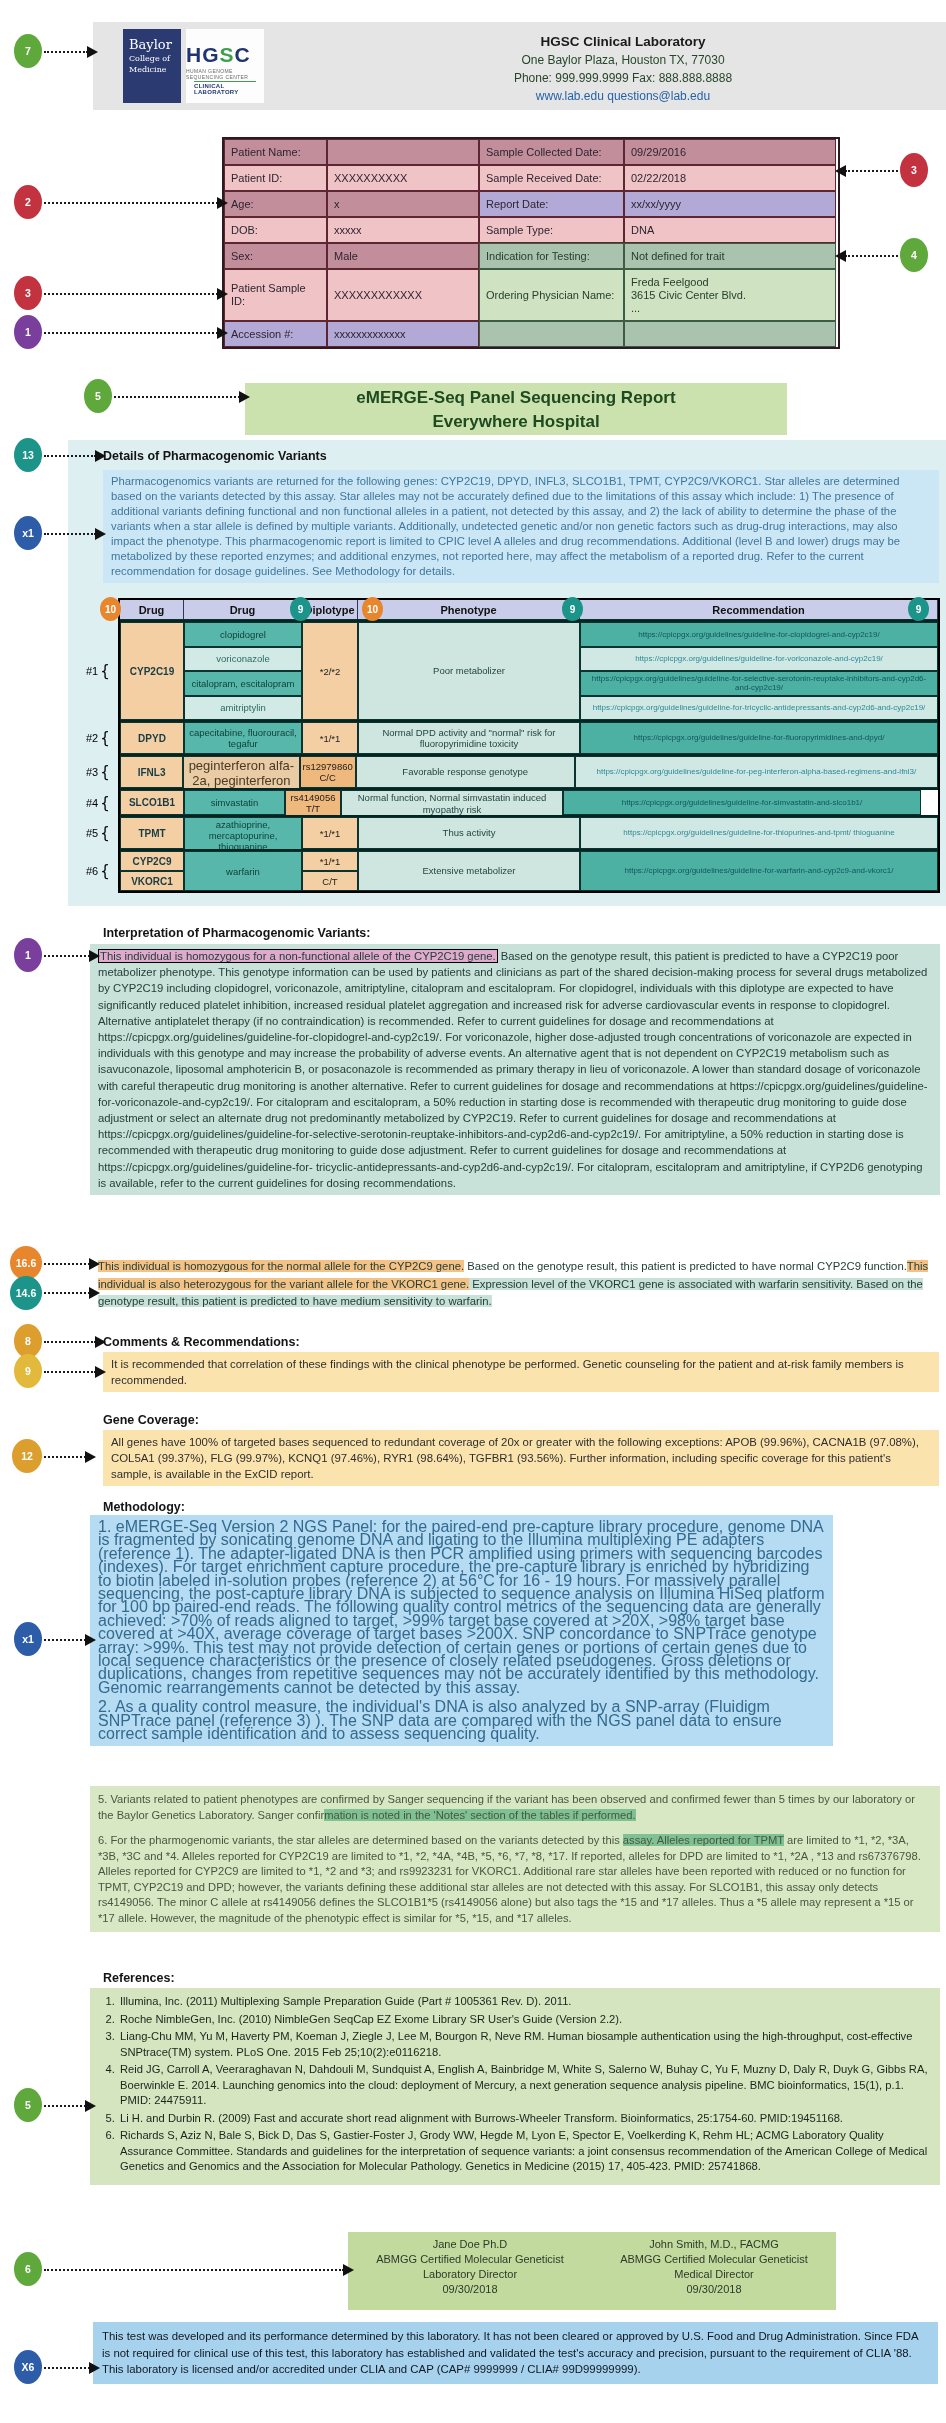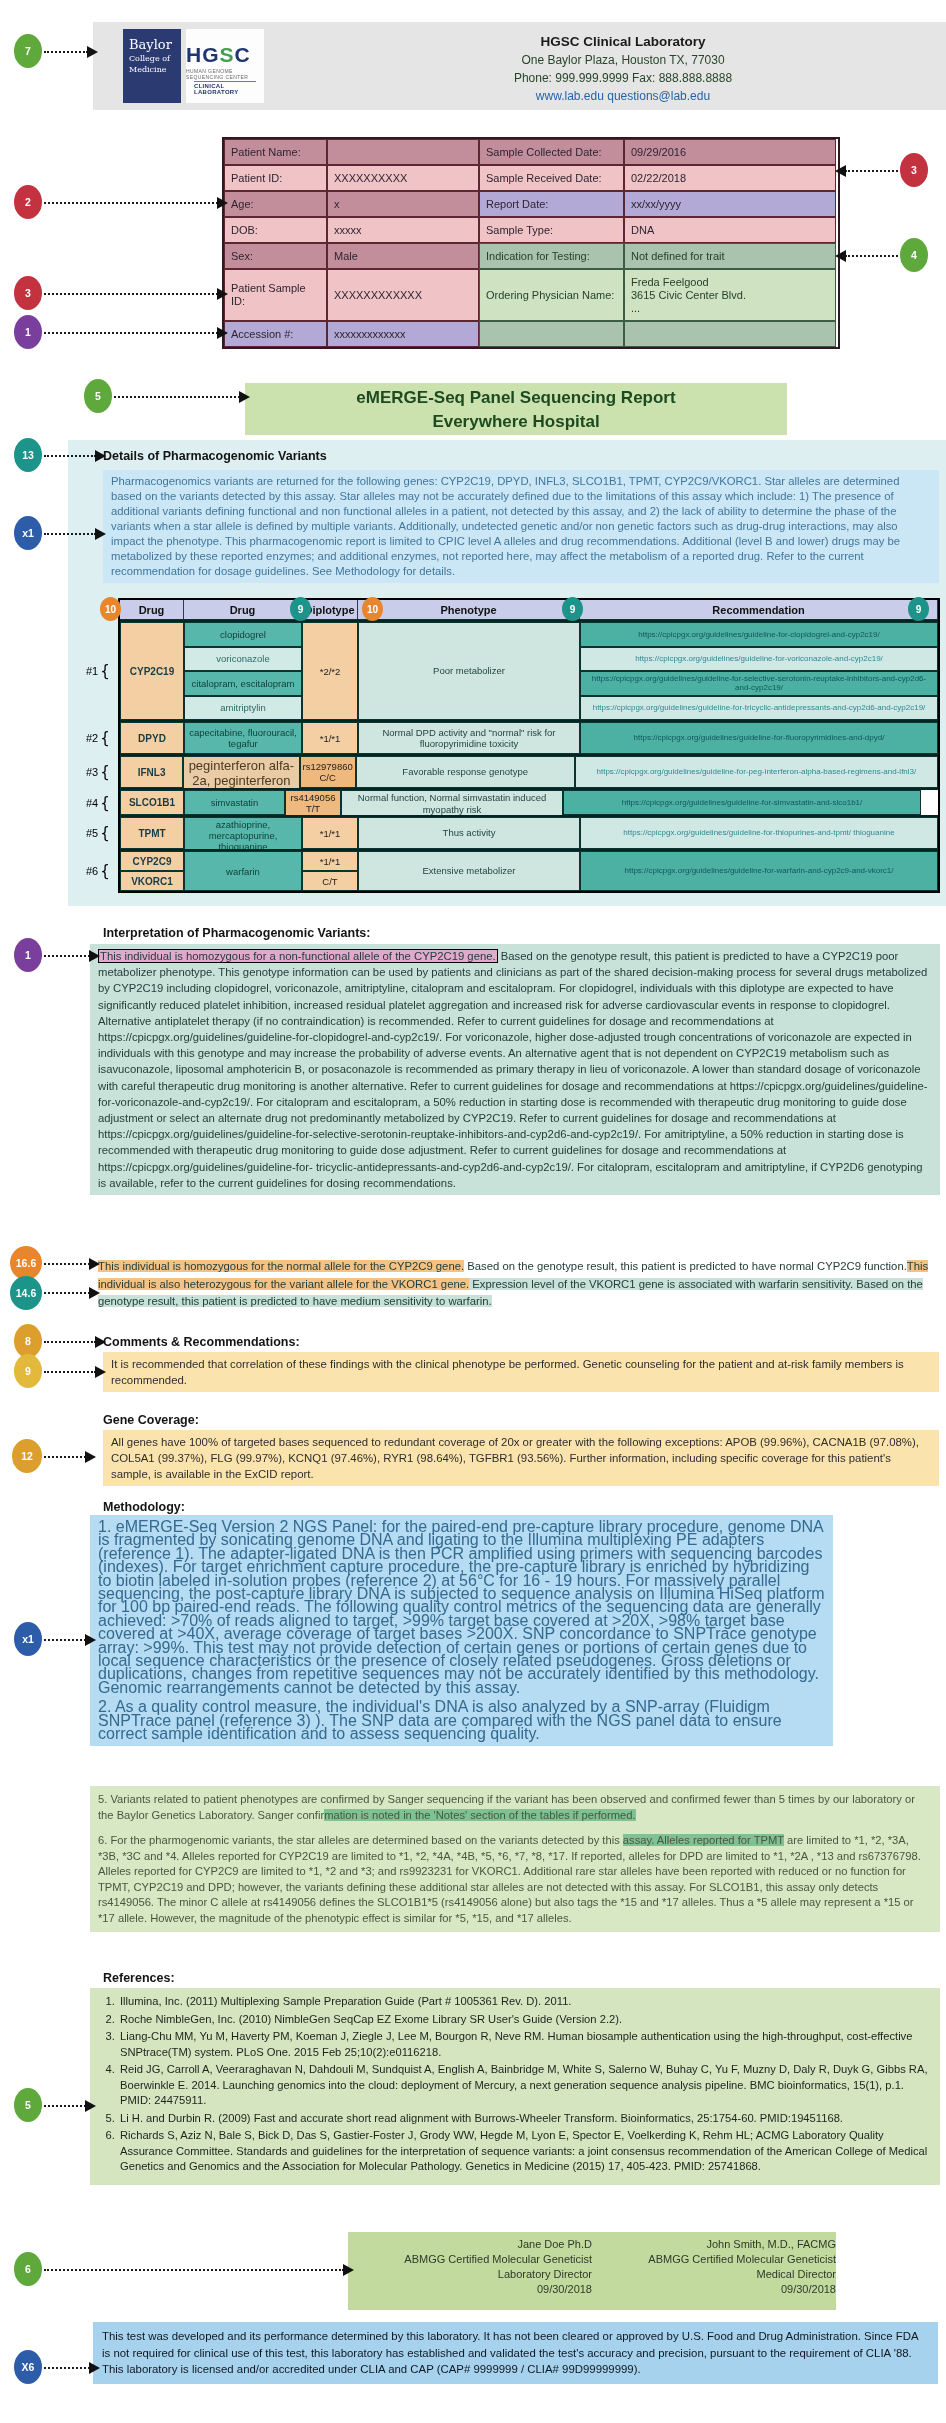--- a/index.html
+++ b/index.html
@@ -99,21 +99,21 @@
   .hl-green { background:#7fc193; }
 
   
   .refs { position:absolute; left:90px; top:1988px; width:850px; background:#d4e5c0; color:#1c241c;
           font-size:11.2px; line-height:15.5px; padding:6px 10px 8px 10px; }
   .refs ol { margin-left:18px; }
   .refs li { margin-bottom:2px; padding-left:2px; }
 
   
   .sigs { position:absolute; left:348px; top:2232px; width:488px; height:78px; background:#c3da9f;
-          display:flex; color:#2e3a2a; font-size:11px; line-height:15px; text-align:right; padding-top:5px; }
+          display:flex; color:#2e3a2a; font-size:11px; line-height:15px; text-align:center; padding-top:5px; }
   .sig { flex:1; }
 
   
   .disc { position:absolute; left:93px; top:2322px; width:845px; background:#a6d2ee; color:#101820;
           font-size:11.4px; line-height:16.5px; padding:6px 9px; }
 </style>
 </head>
 <body>
 
 <div class="page">

